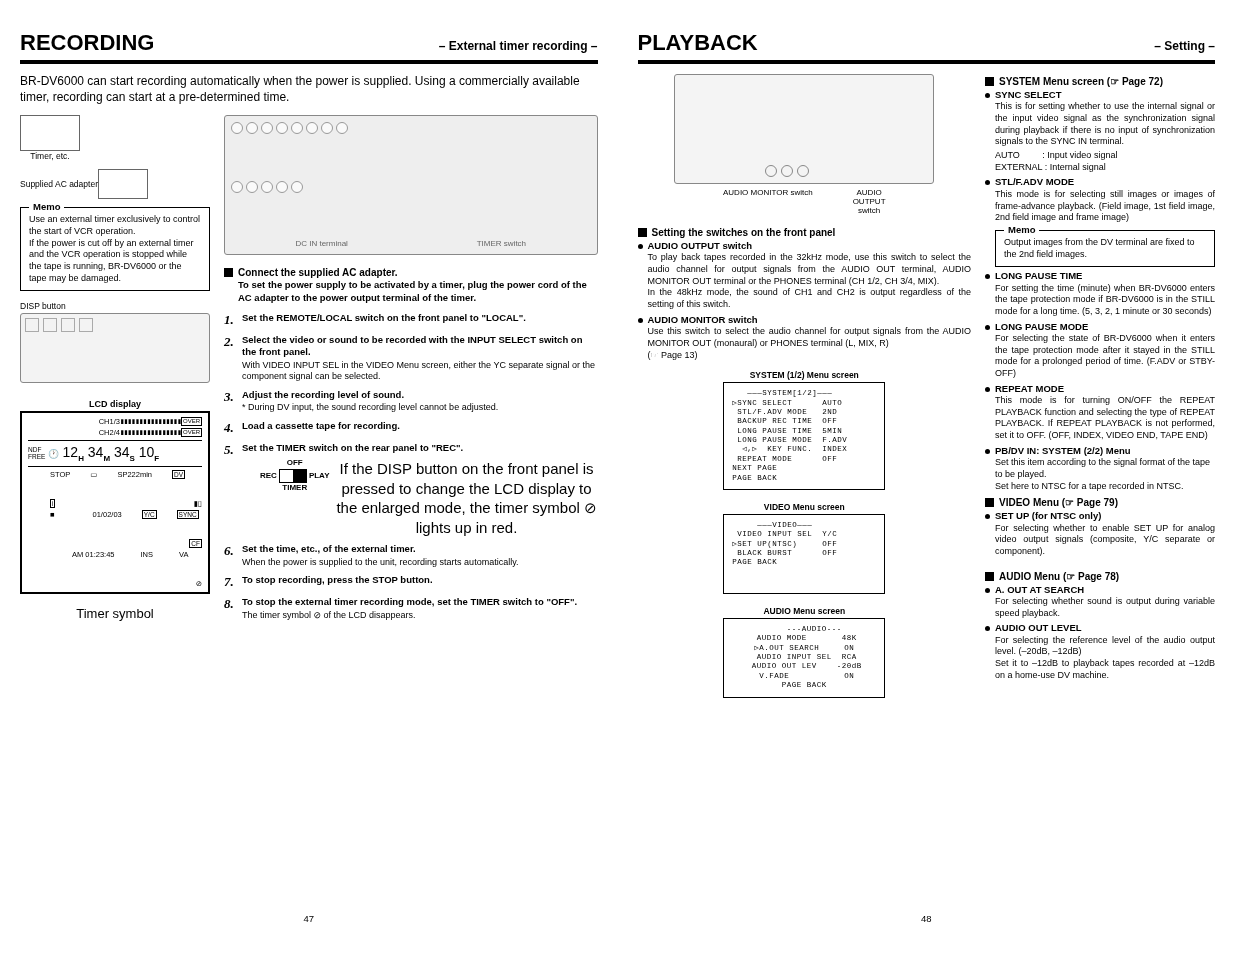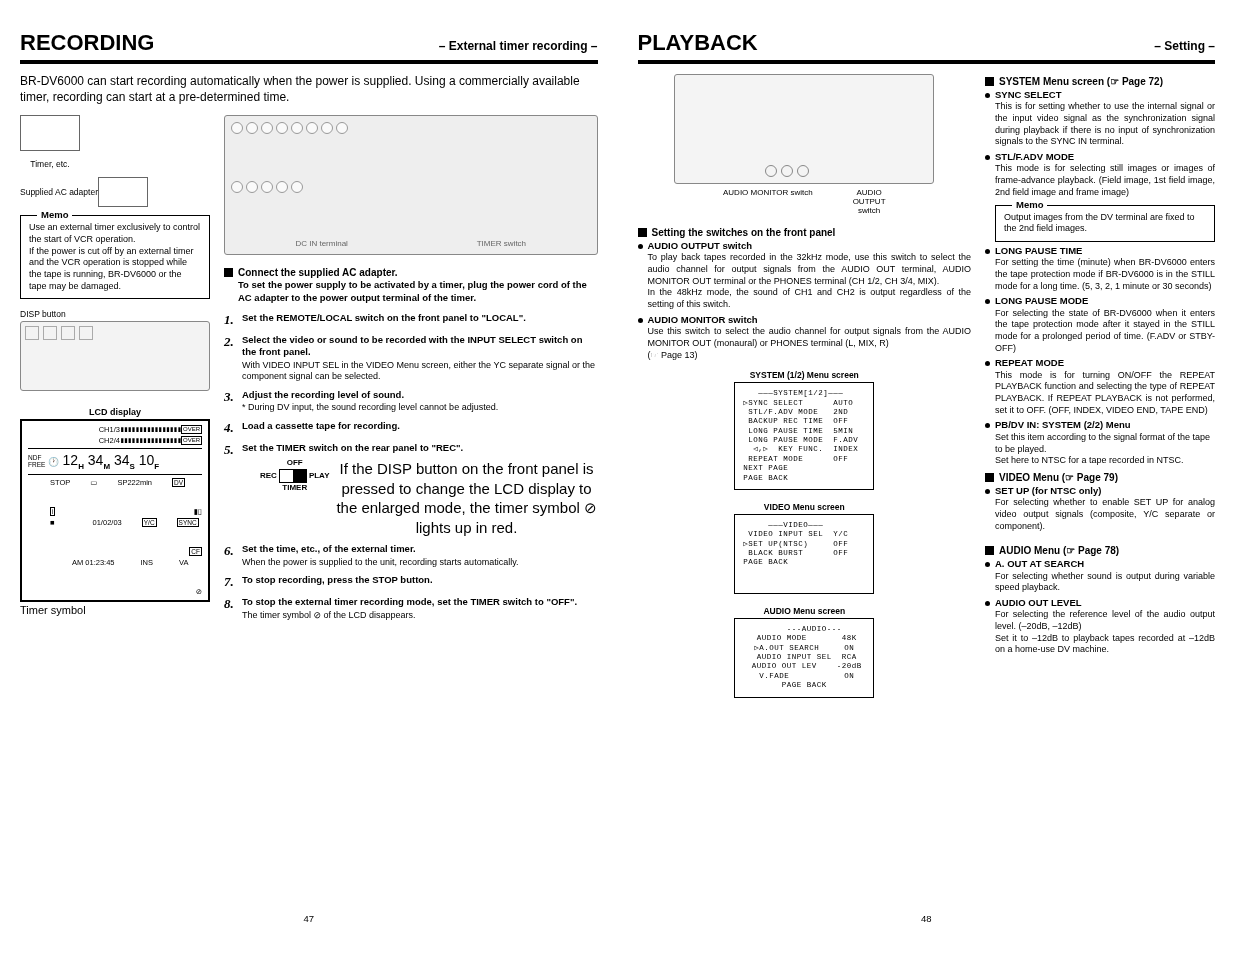--- a/index.html
+++ b/index.html
@@ -25,54 +25,54 @@
   .col-wide { flex: 1; }
   .diagram { border: 0; display: flex; flex-direction: column; gap: 4px; align-items: center; font-size: 8.5px; }
   .device-box { width: 100%; height: 140px; background: #eee; border: 1px solid #888; border-radius: 3px; display: flex; flex-direction: column; justify-content: space-between; padding: 6px; font-size: 7px; color:#666; }
   .device-box .top-row, .device-box .bot-row { display:flex; gap:3px; }
   .device-box .conn { width:12px; height:12px; border:1px solid #999; border-radius:50%; background:#fafafa; }
   .small-box { width: 60px; height: 36px; border:1px solid #666; display:flex; align-items:center; justify-content:center; font-size:8px; }
   .adapter-row { display:flex; align-items:center; width:100%; margin-top:4px; }
   .adapter { width:50px; height:30px; border:1px solid #666; }
   .label-line { font-size:8.5px; }
   .memo { border:1px solid #000; padding:6px 8px; font-size:9px; line-height:1.3; margin-top:8px; position:relative; }
-  .memo-title { position:absolute; top:-7px; left:16px; background:#fff; padding:0 4px; font-weight:bold; font-size:9.5px; }
+  .memo-title { position:absolute; top:-7px; left:8px; background:#fff; padding:0 4px; font-weight:bold; font-size:9.5px; }
   .disp-label { font-size:8.5px; margin:10px 0 2px 0; }
   .front-panel { width:100%; height:70px; border:1px solid #888; background:#f3f3f3; border-radius:3px; display:flex; gap:4px; padding:4px; }
   .front-panel .sq { width:14px; height:14px; border:1px solid #aaa; }
   .lcd-caption { text-align:center; font-weight:bold; font-size:9px; margin-top:16px; margin-bottom:2px; }
   .lcd { border:2px solid #000; padding:4px 6px; font-size:9px; display:flex; flex-direction:column; gap:2px; }
   .lcd .row1 { font-size:7.5px; display:flex; justify-content:flex-end; }
   .lcd .bars { font-family:monospace; font-size:8px; letter-spacing:-1px; }
   .lcd .tc { font-family:"Arial Black",sans-serif; font-size:14px; letter-spacing:0; }
   .lcd .tc sub { font-size:8px; font-weight:900; }
   .lcd .bottom { font-size:7.5px; display:flex; gap:20px; flex-wrap:wrap;padding-left:22px; }
   .lcd .bottom .tag { border:1px solid #000; padding:0 1px; font-size:6.5px; }
-  .timer-sym { text-align:left; font-size:11px; margin-top:2px; }
+  .timer-sym { text-align:center; font-size:13px; margin-top:12px; }
   .sec-head { display:flex; align-items:flex-start; gap:5px; font-size:10px; margin-top:2px; }
   .sec-head .sq { width:9px; height:9px; background:#000; flex-shrink:0; margin-top:1px; }
   .sec-head strong { font-weight:bold; }
   .subline { font-size:9.5px; line-height:1.3; margin:1px 0 4px 14px; font-weight:bold; }
   .step { display:flex; gap:4px; margin:4px 0 2px 0; }
   .step .num { font-family:"Georgia",serif; font-style:italic; font-weight:bold; font-size:13px; width:14px; }
   .step .body { flex:1; font-size:9.5px; line-height:1.3; }
   .step .body .bold { font-weight:bold; }
   .step .body .note { font-size:9px; margin-top:1px; }
   .timer-switch { display:flex; gap:6px; align-items:flex-start; margin:4px 0 0 18px; font-size:8px; }
   .timer-switch .sw { display:flex; flex-direction:column; align-items:center; font-weight:bold; }
   .timer-switch .sw .box { width:28px; height:14px; border:1.5px solid #000; display:flex; }
   .timer-switch .sw .box .half { width:50%; height:100%; }
   .timer-switch .sw .box .half.f { background:#000; }
   .bullet { display:flex; gap:5px; font-size:9.5px; line-height:1.3; margin:2px 0 1px 0; }
   .bullet .dot { width:5px; height:5px; background:#000; border-radius:50%; margin-top:4px; flex-shrink:0; }
   .bullet .body { flex:1; }
   .bullet .body .t { font-weight:bold; }
   .bullet .body .d { font-size:9px; }
   .menu-caption { text-align:center; font-weight:bold; font-size:8.5px; margin:8px 0 2px 0; }
-  .menu-box { border:1px solid #000; width:140px; margin:0 auto 4px auto; padding:6px 8px; font-family:"Courier New",monospace; font-size:7.5px; line-height:1.25; letter-spacing:0.5px; white-space:pre; }
+  .menu-box { border:1px solid #000; width:162px; margin:0 auto 4px auto; padding:6px 8px; font-family:"Courier New",monospace; font-size:7.5px; line-height:1.25; letter-spacing:0.5px; white-space:pre; }
   .page-num { text-align:center; font-size:9.5px; margin-top:auto; padding-top:10px; }
   .ref { font-size:9px; }
   .pb-diagram { width:260px; height:110px; border:1px solid #888; background:#f4f4f4; border-radius:3px; margin:0 auto 4px auto; position:relative; }
   .pb-diagram .knob { position:absolute; width:12px; height:12px; border:1px solid #888; border-radius:50%; }
   .pb-labels { display:flex; justify-content:center; gap:40px; font-size:8px; margin-bottom:10px; }
   .pb-labels div { text-align:center; }
   .col-right { width:230px; }
   .right-desc { font-size:9px; line-height:1.3; }
 </style>
 </head>
@@ -83,21 +83,21 @@
     <span class="header-title">RECORDING</span>
     <span class="header-sub">– External timer recording –</span>
   </div>
   <div class="intro">BR-DV6000 can start recording automatically when the power is supplied. Using a commercially available timer, recording can start at a pre-determined time.</div>
 
   <div class="cols">
 
     <div class="col col-narrow">
       <div class="diagram">
         <div style="display:flex; gap:8px; width:100%; align-items:flex-start;">
-          <div style="display:flex; flex-direction:column; align-items:center; gap:8px;">
+          <div style="display:flex; flex-direction:column; align-items:center; gap:0;">
             <div class="small-box"></div>
             <span class="label-line">Timer, etc.</span>
           </div>
         </div>
         <div class="adapter-row">
           <span class="label-line">Supplied AC adapter</span>
           <div class="adapter"></div>
         </div>
       </div>
 
@@ -325,20 +325,22 @@
       <div class="sec-head">
         <span class="sq"></span>
         <strong>SYSTEM Menu screen (☞ Page 72)</strong>
       </div>
 
       <div class="bullet">
           <span class="dot"></span>
         <div class="body">
           <div class="t">SYNC SELECT</div>
           <div class="d right-desc" style="text-align:justify;">This is for setting whether to use the internal signal or the input video signal as the synchronization signal during playback if there is no input of synchronization signals to the SYNC IN terminal.</div>
+          <div class="d right-desc" style="white-space:pre; margin-top:2px;">AUTO         : Input video signal
+EXTERNAL : Internal signal</div>
         </div>
       </div>
 
       <div class="bullet">
           <span class="dot"></span>
         <div class="body">
           <div class="t">STL/F.ADV MODE</div>
           <div class="d right-desc" style="text-align:justify;">This mode is for selecting  still images or images of frame-advance playback. (Field image, 1st field image, 2nd field image and frame image)</div>
           <div class="memo" style="margin-top:6px;">
             <span class="memo-title">Memo</span>

